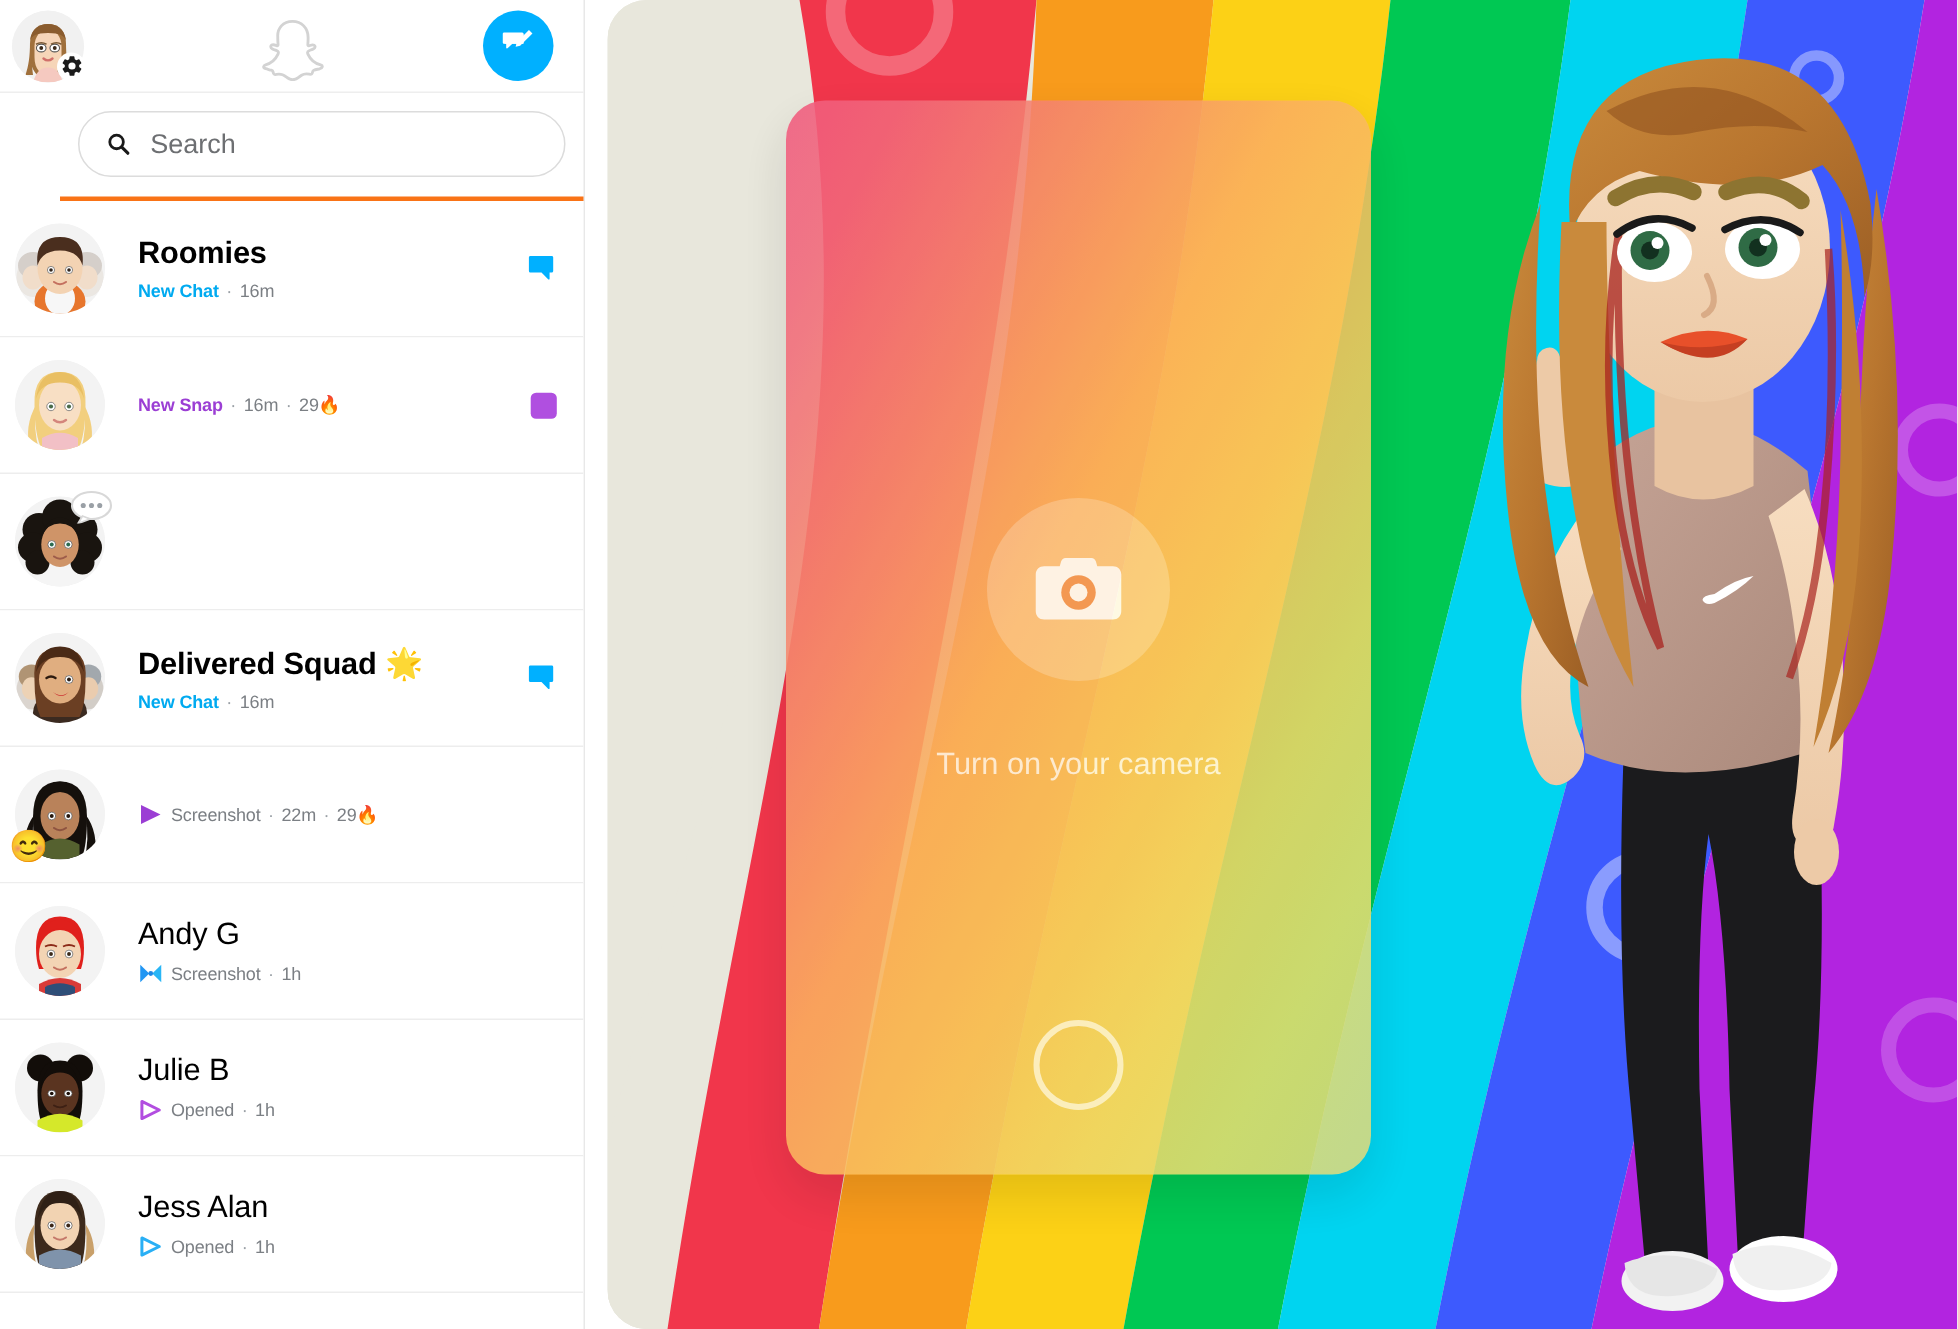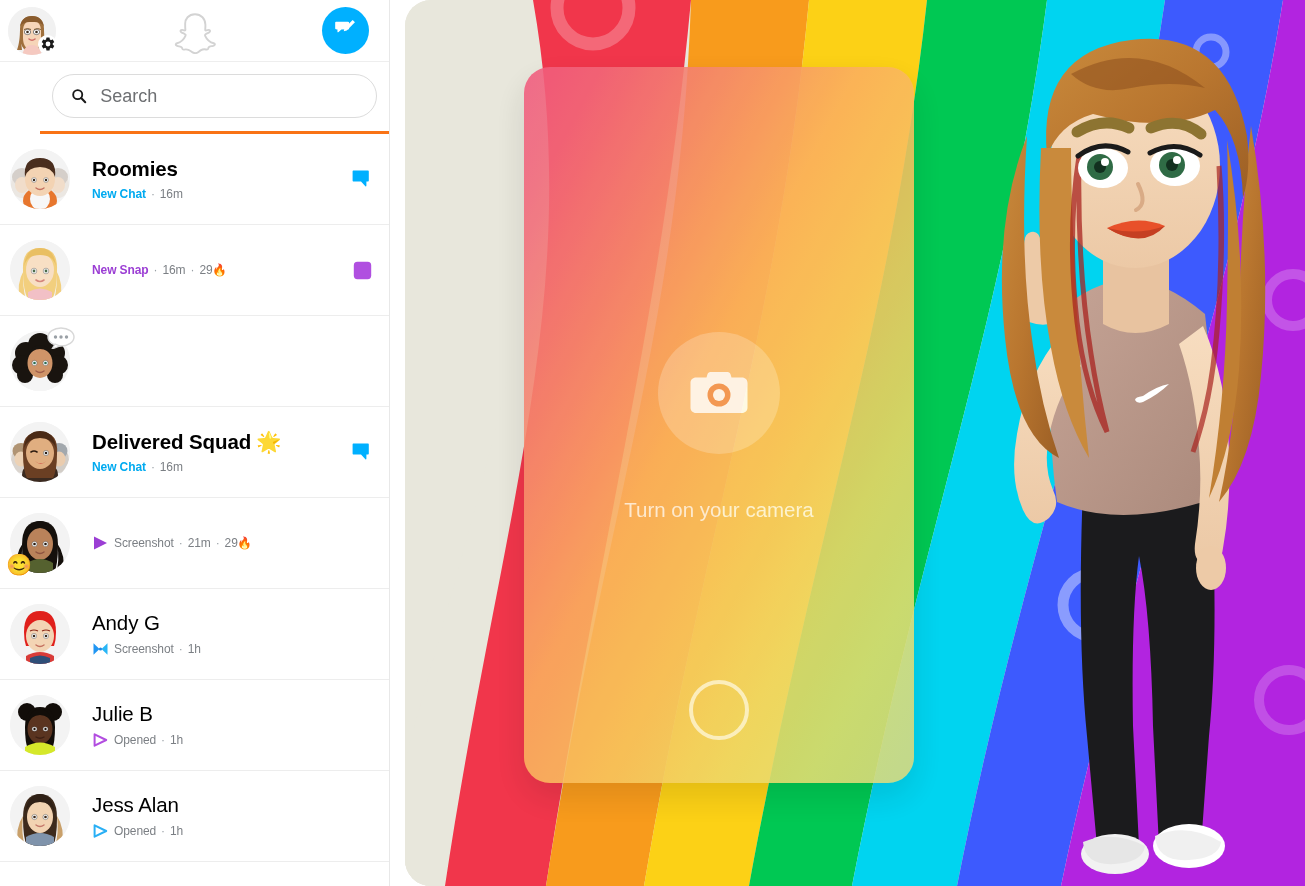--- a/index.html
+++ b/index.html
@@ -460,21 +460,21 @@
           </div>
           <div class="chat-text">
             <div class="chat-sub">
               <span class="status-ico">
                 <svg width="17" height="16" viewBox="0 0 17 16">
                   <path d="M2 1.6l13 6.4L2 14.4z" fill="#9b3ed4"></path>
                 </svg>
               </span>
               <span class="plain">Screenshot</span>
               <span class="dot">·</span>
-              <span class="plain">21m</span>
+              <span class="plain">22m</span>
               <span class="dot">·</span>
               <span class="plain">29🔥</span>
             </div>
           </div>
           <div class="chat-right"></div>
         </div>
         <div class="chat-row">
           <div class="avatar-wrap">
             <div class="avatar">
               <svg width="60" height="60" viewBox="0 0 60 60">

